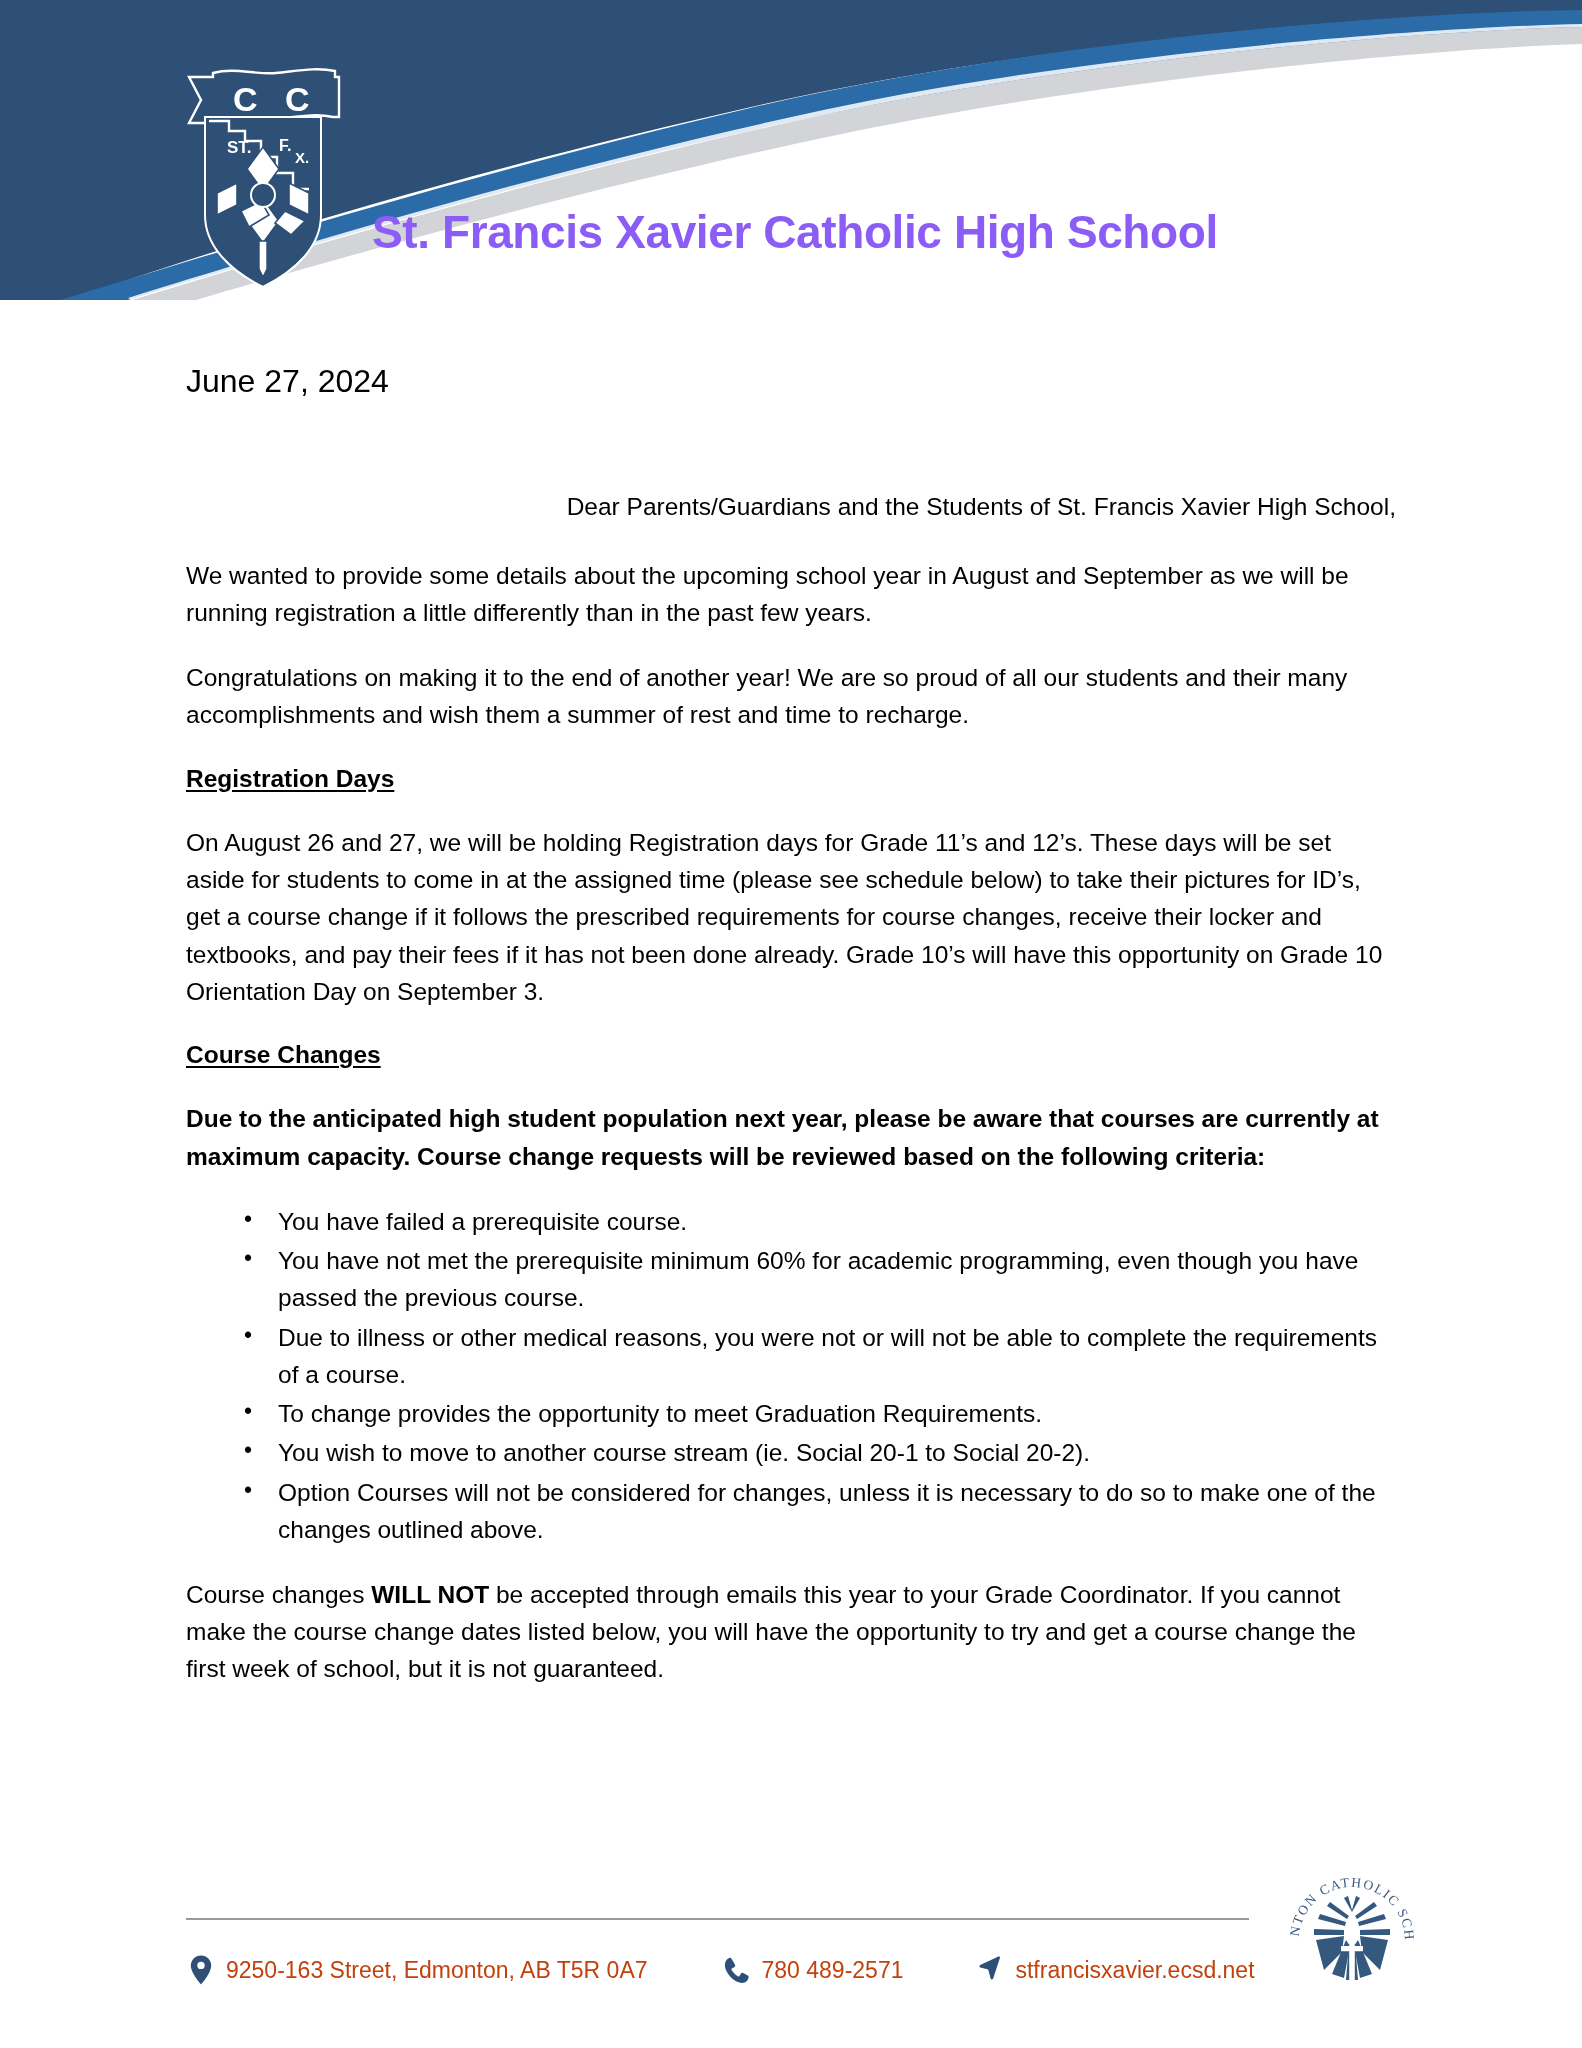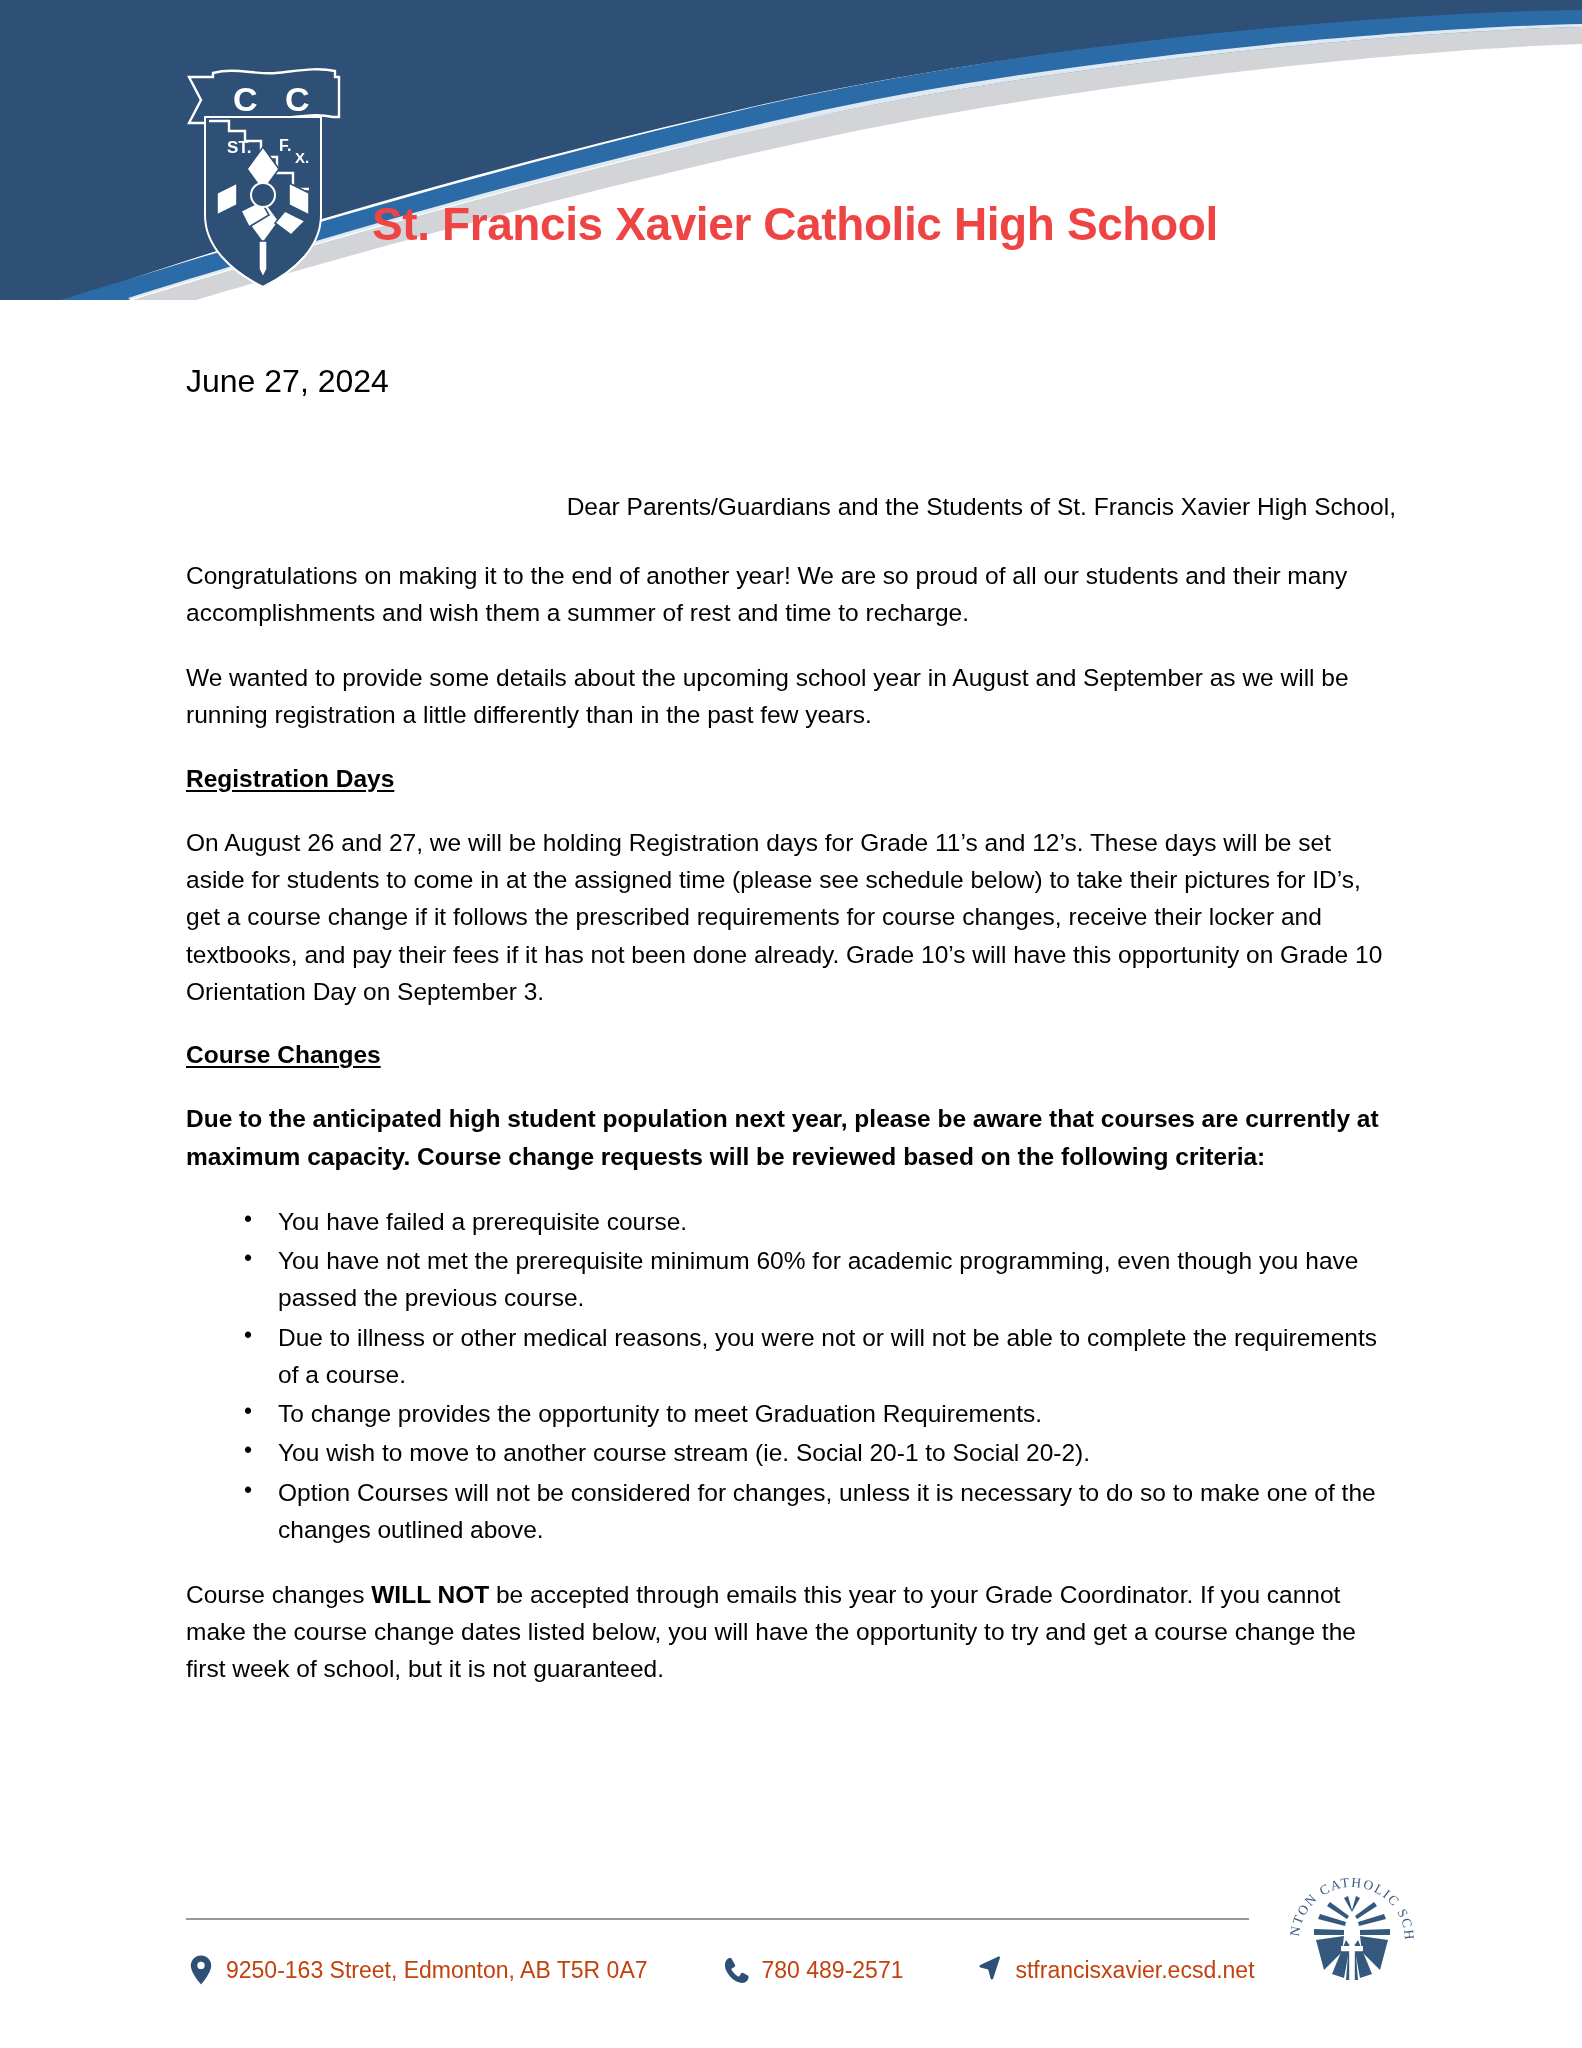--- a/index.html
+++ b/index.html
@@ -30,24 +30,24 @@
   .header-logo {
     position: absolute;
     left: 183px;
     top: 65px;
     width: 160px;
     height: 225px;
   }
   .header-title {
     position: absolute;
     left: 372px;
-    top: 197px;
+    top: 205px;
     font-size: 46px;
     font-weight: bold;
-    color: #ef4444;
+    color: #8b5cf6;
     letter-spacing: -0.4px;
     white-space: nowrap;
   }
 
   
   .doc-body {
     position: absolute;
     left: 186px;
     top: 360px;
     width: 1210px;
@@ -213,23 +213,23 @@
 
   <div class="header-title">St. Francis Xavier Catholic High School</div>
 </div>
 
 <div class="doc-body">
 
   <div class="letter-date">June 27, 2024</div>
 
   <div class="salutation">Dear Parents/Guardians and the Students of St. Francis Xavier High School,</div>
 
+  <p class="para">We wanted to provide some details about the upcoming school year in August and September as we will be running registration a little differently than in the past few years.</p>
+
   <p class="para">Congratulations on making it to the end of another year! We are so proud of all our students and their many accomplishments and wish them a summer of rest and time to recharge.</p>
-
-  <p class="para">We wanted to provide some details about the upcoming school year in August and September as we will be running registration a little differently than in the past few years.</p>
 
   <h3 class="section-heading">
     <span class="u">Registration Days</span>
   </h3>
 
   <p class="para">On August 26 and 27, we will be holding Registration days for Grade 11’s and 12’s. These days will be set aside for students to come in at the assigned time (please see schedule below) to take their pictures for ID’s, get a course change if it follows the prescribed requirements for course changes, receive their locker and textbooks, and pay their fees if it has not been done already. Grade 10’s will have this opportunity on Grade 10 Orientation Day on September 3.</p>
 
   <h3 class="section-heading">
     <span class="u">Course Changes</span>
   </h3>

